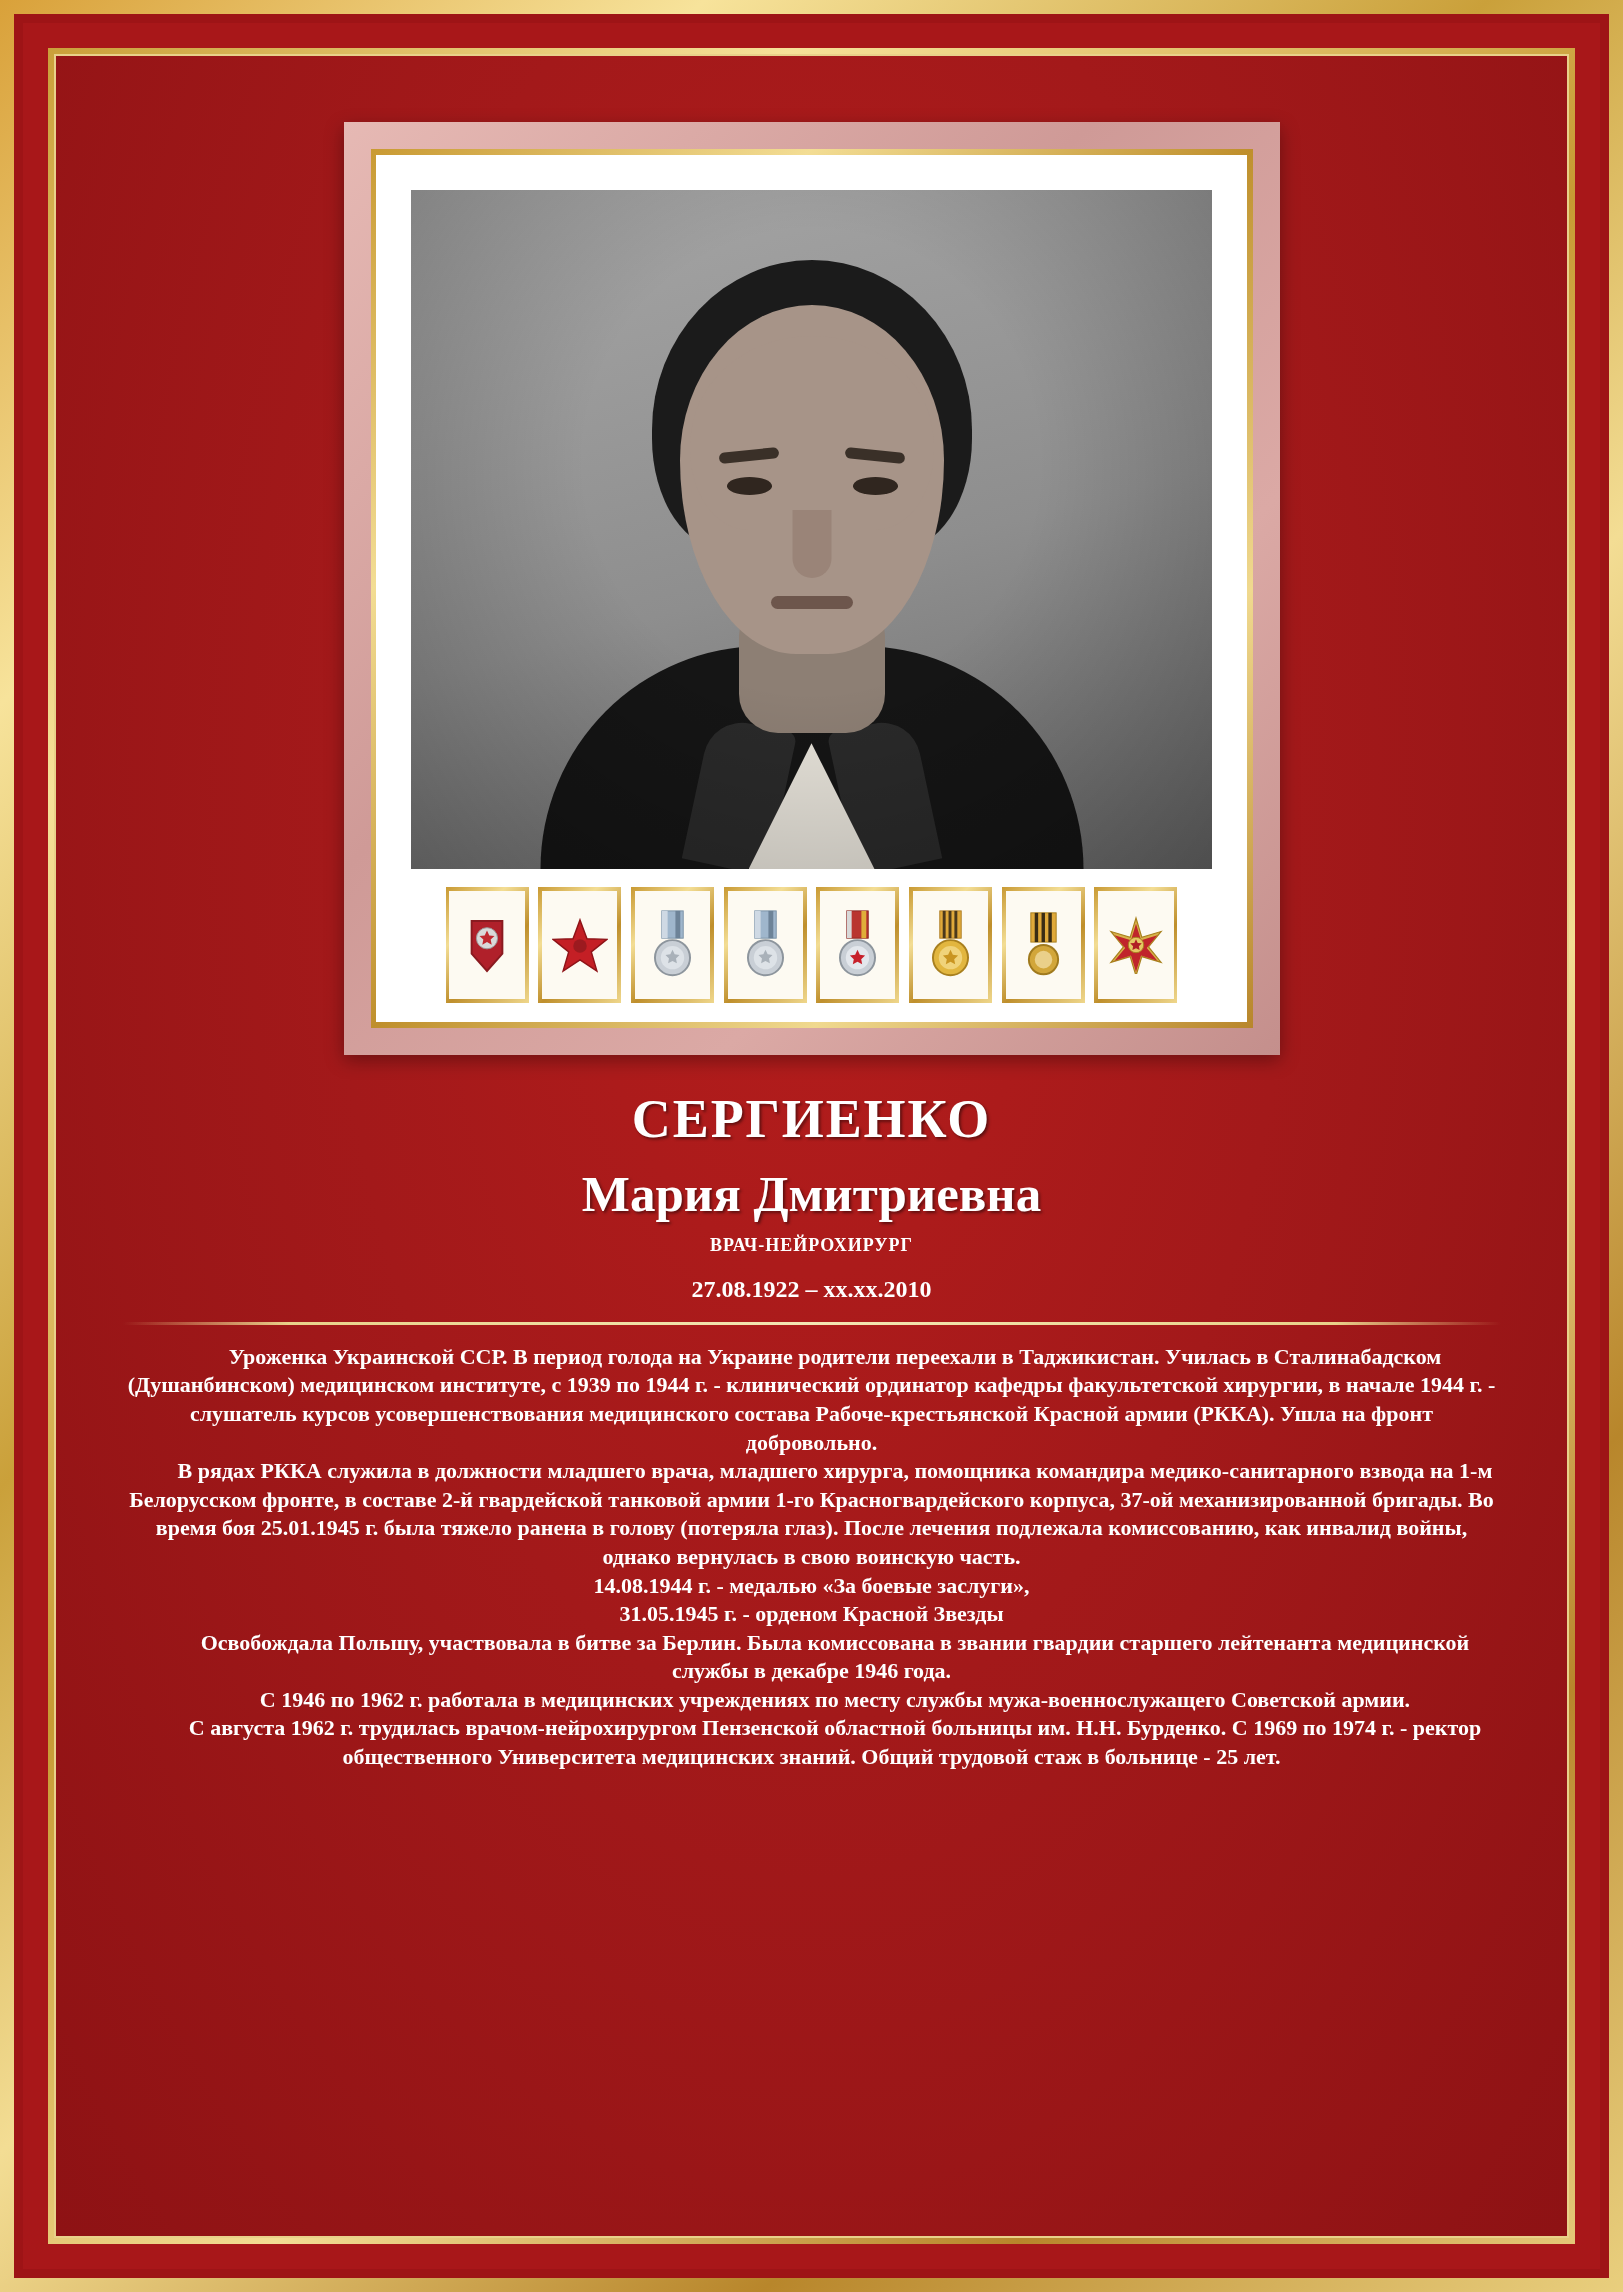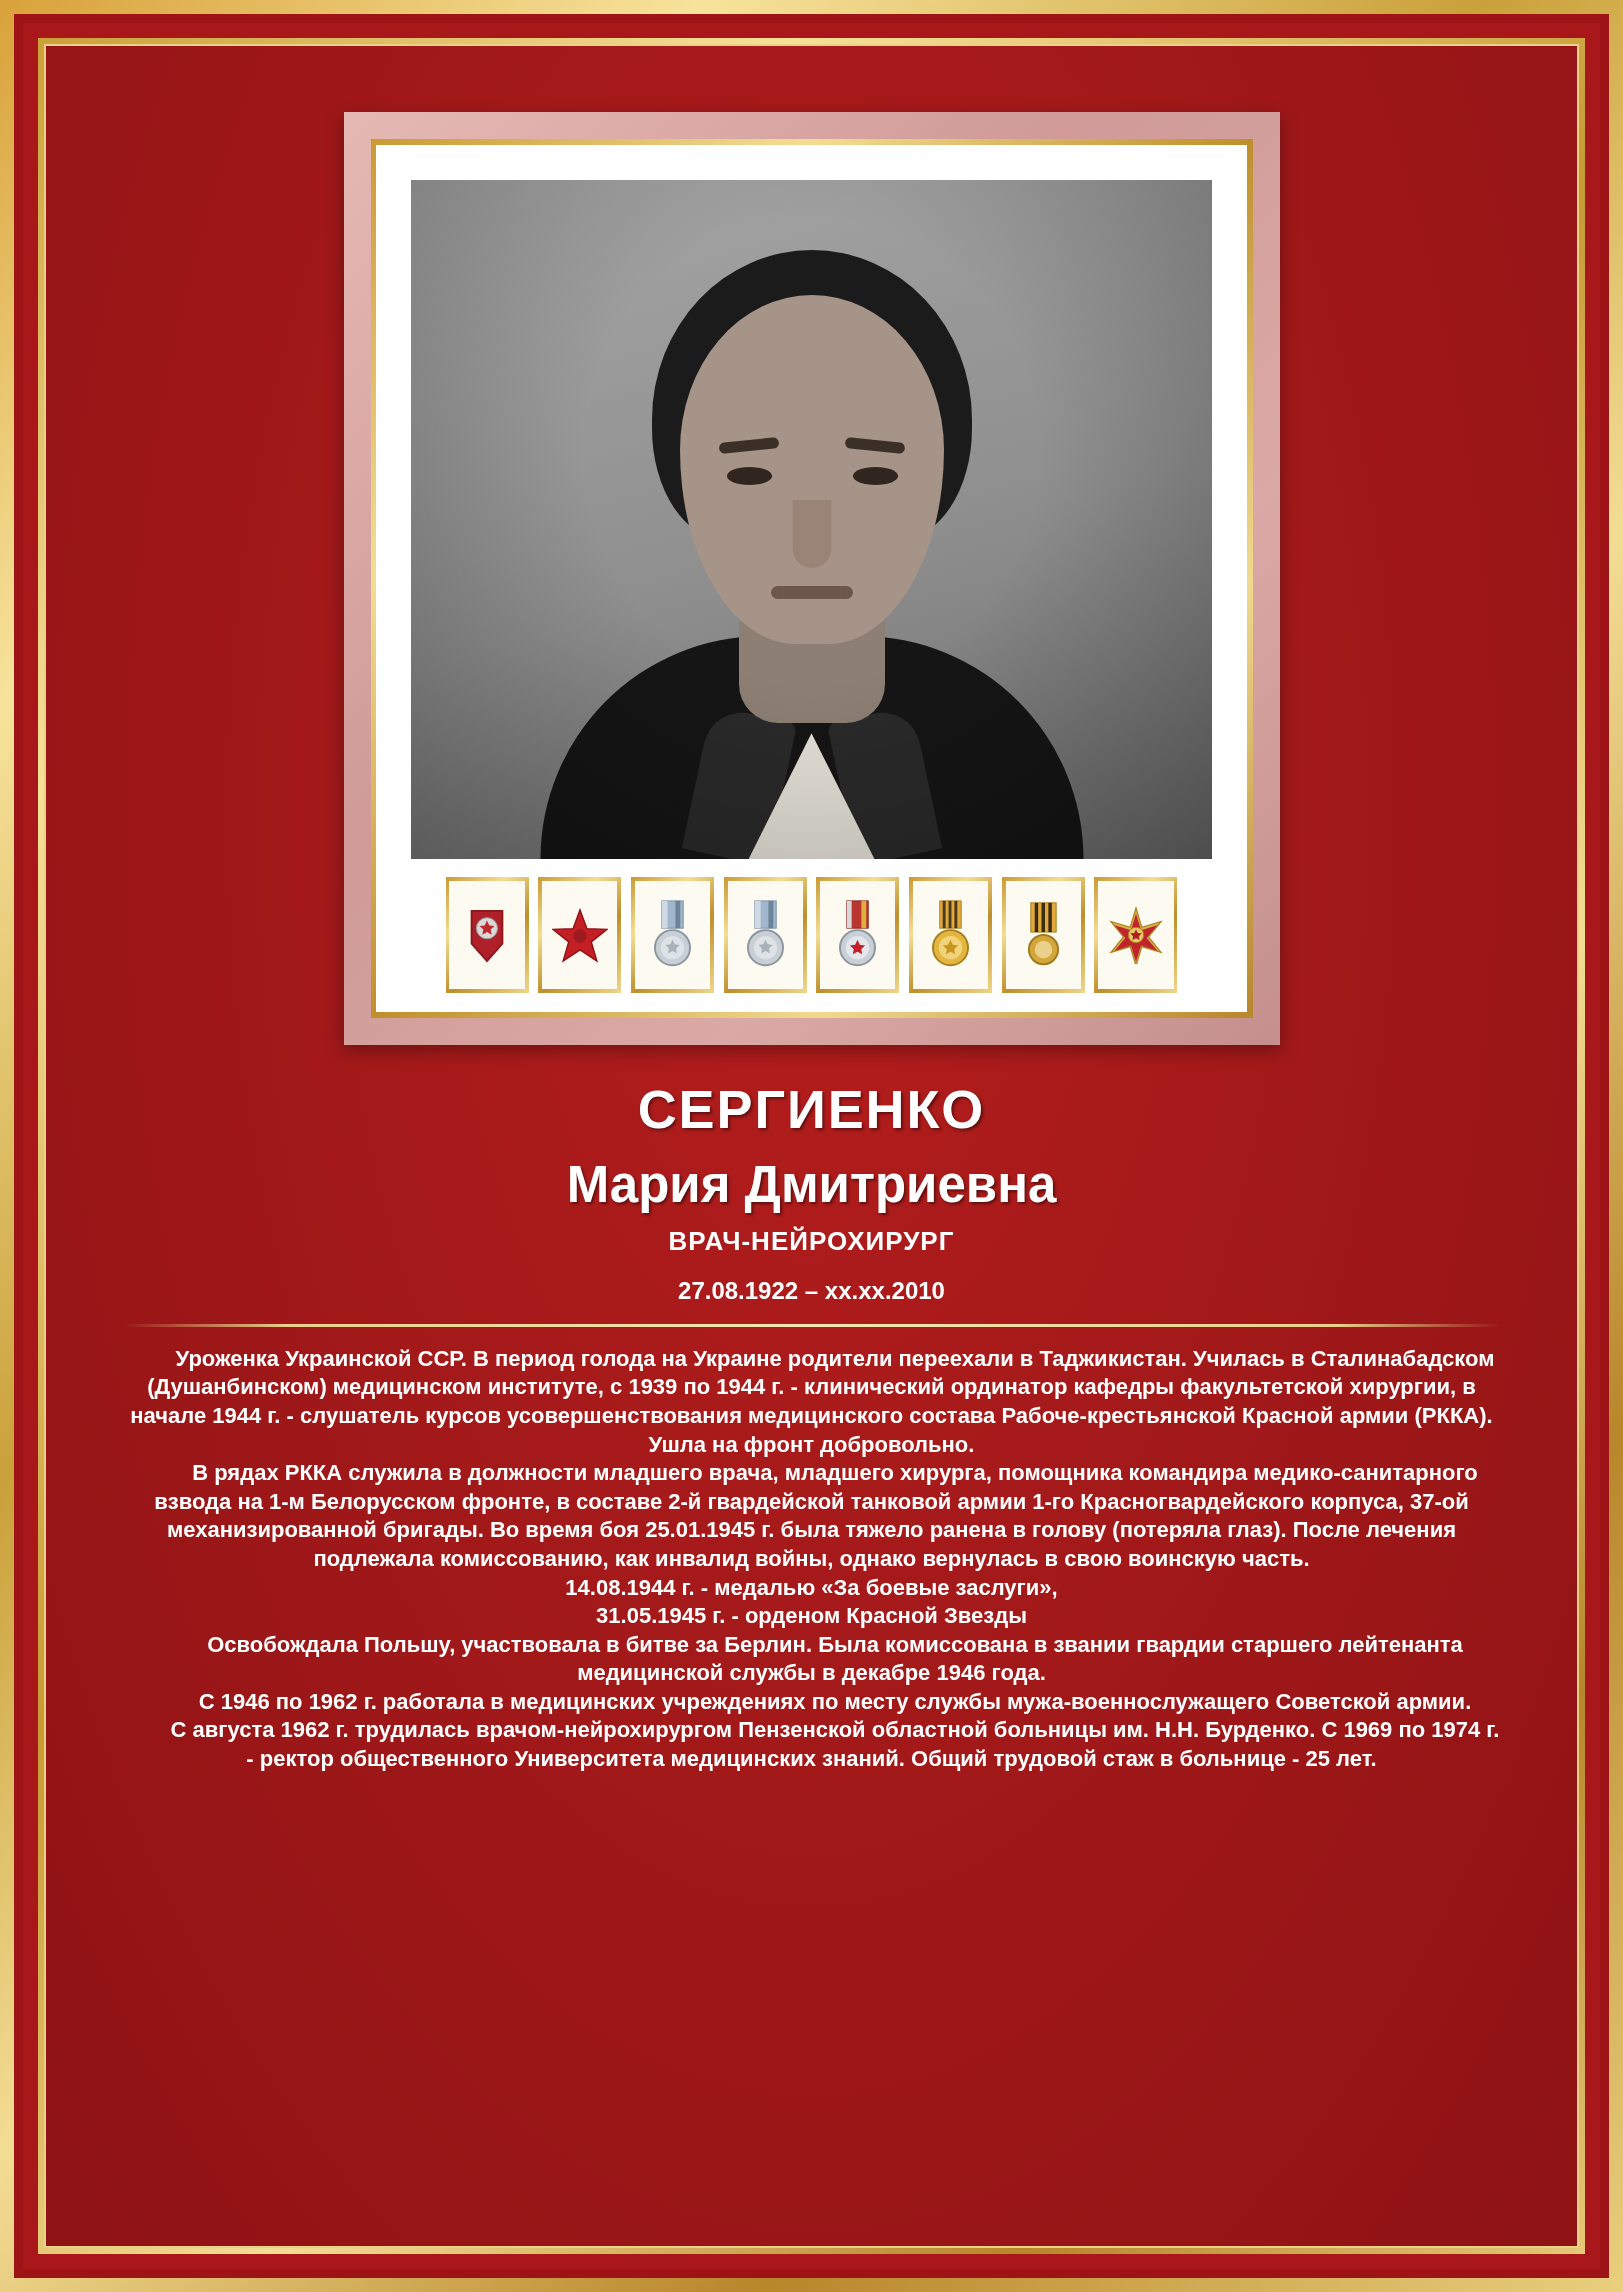--- a/index.html
+++ b/index.html
@@ -23,21 +23,22 @@
     background:
       linear-gradient(135deg,#d9a13a 0%, #f7e39b 18%, #caa03a 38%, #f3dd94 55%, #b8862b 78%, #e9cf7e 100%);
     padding: 13.6px;
   }
   .frame-inner-1 {
     box-sizing: border-box;
     width: 100%;
     height: 100%;
     border: 9.7px solid #9e1416;
     background: #a81719;
-    padding: 15px;
+    padding: 25px;
+    font-family: Liberation Serif, serif;
   }
   .frame-inner-2 {
     box-sizing: border-box;
     width: 100%;
     height: 100%;
     background:
       linear-gradient(135deg,#caa03a 0%, #f6e199 20%, #c79a33 45%, #f3dd94 65%, #b8862b 85%, #e5c878 100%);
     padding: 6.8px;
   }
   .frame-inner-3 {
@@ -171,21 +172,21 @@
     letter-spacing: 1.9px;
     text-shadow: 1.9px 1.9px 2.9px rgba(0,0,0,.45);
   }
   .firstname {
     font-size: 51px;
     font-weight: bold;
     margin-top: 15.5px;
     text-shadow: 1.9px 1.9px 2.9px rgba(0,0,0,.45);
   }
   .role {
-    font-size: 26px;
+    font-size: 18px;
     font-weight: bold;
     letter-spacing: 1px;
     margin-top: 11.6px;
     text-align: center;
   }
   .dates {
     font-size: 24px;
     font-weight: bold;
     margin-top: 20px;
   }

